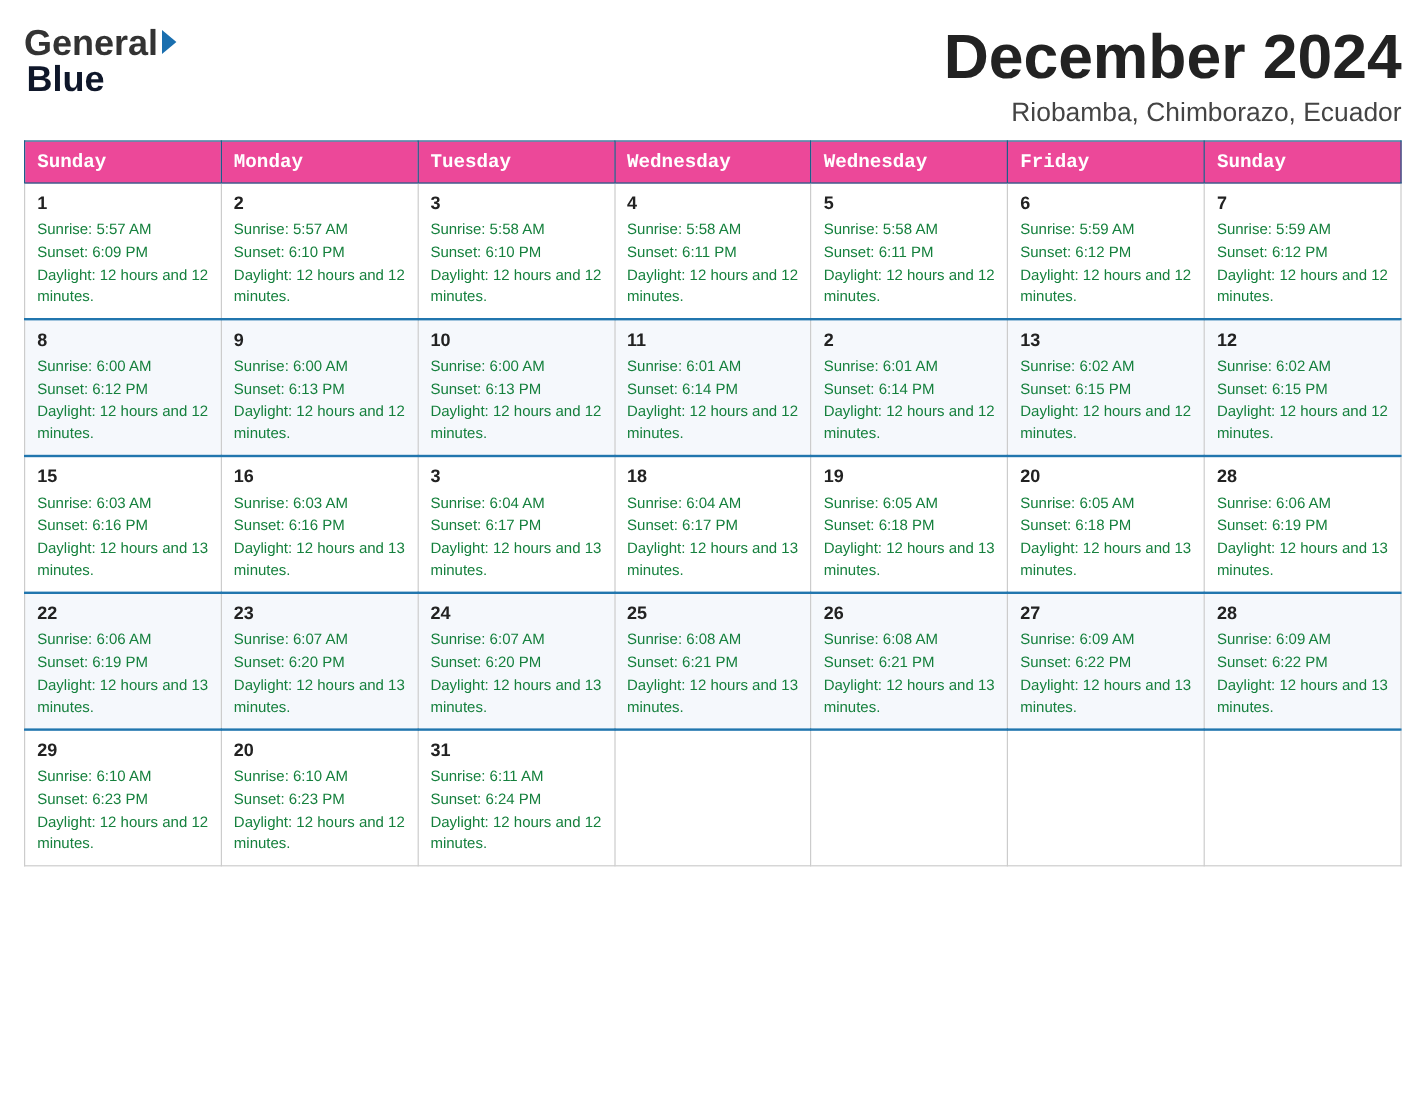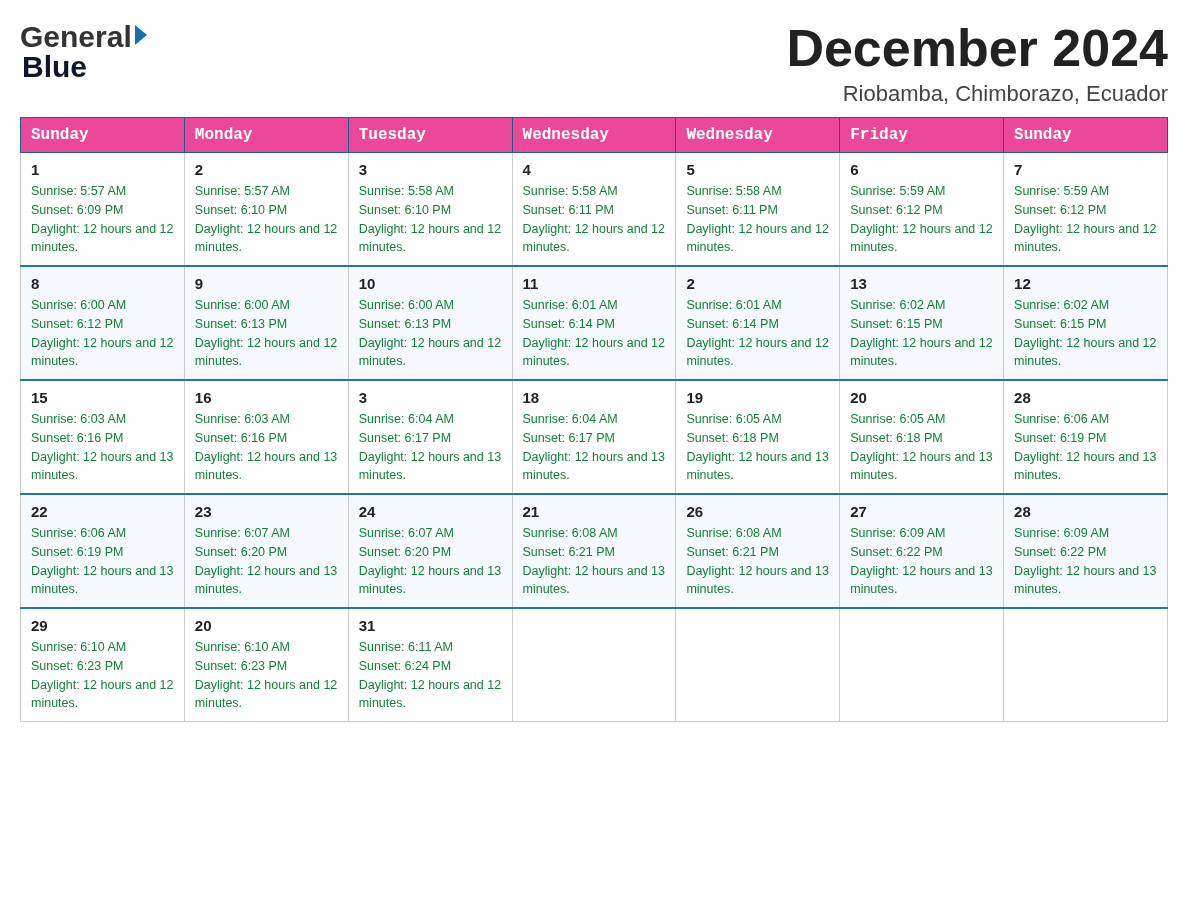--- a/index.html
+++ b/index.html
@@ -236,21 +236,21 @@
       </td>
         <td>
         <span class="day-number">23</span>
         <span class="day-info">Sunrise: 6:07 AM<br>Sunset: 6:20 PM<br>Daylight: 12 hours and 13 minutes.</span>
       </td>
         <td>
         <span class="day-number">24</span>
         <span class="day-info">Sunrise: 6:07 AM<br>Sunset: 6:20 PM<br>Daylight: 12 hours and 13 minutes.</span>
       </td>
         <td>
-        <span class="day-number">21</span>
+        <span class="day-number">25</span>
         <span class="day-info">Sunrise: 6:08 AM<br>Sunset: 6:21 PM<br>Daylight: 12 hours and 13 minutes.</span>
       </td>
         <td>
         <span class="day-number">26</span>
         <span class="day-info">Sunrise: 6:08 AM<br>Sunset: 6:21 PM<br>Daylight: 12 hours and 13 minutes.</span>
       </td>
         <td>
         <span class="day-number">27</span>
         <span class="day-info">Sunrise: 6:09 AM<br>Sunset: 6:22 PM<br>Daylight: 12 hours and 13 minutes.</span>
       </td>

